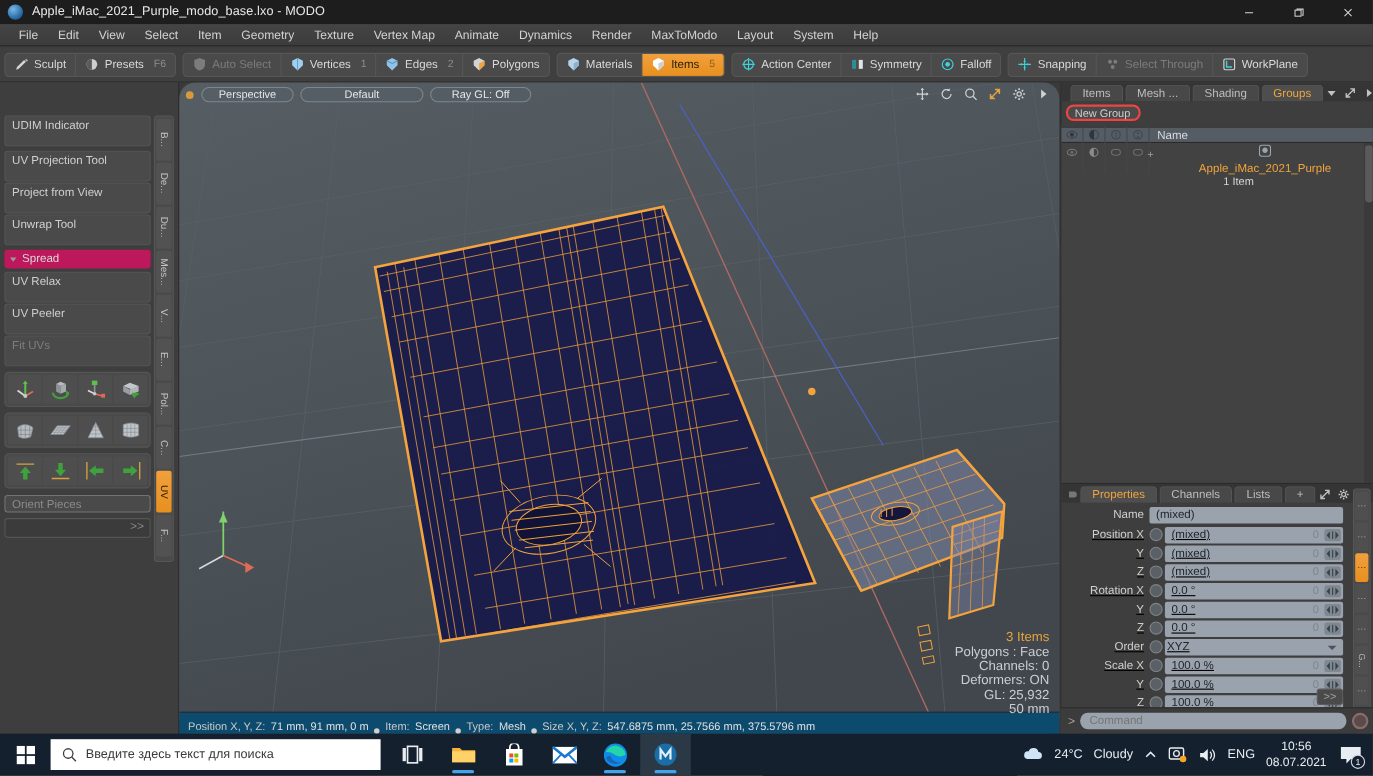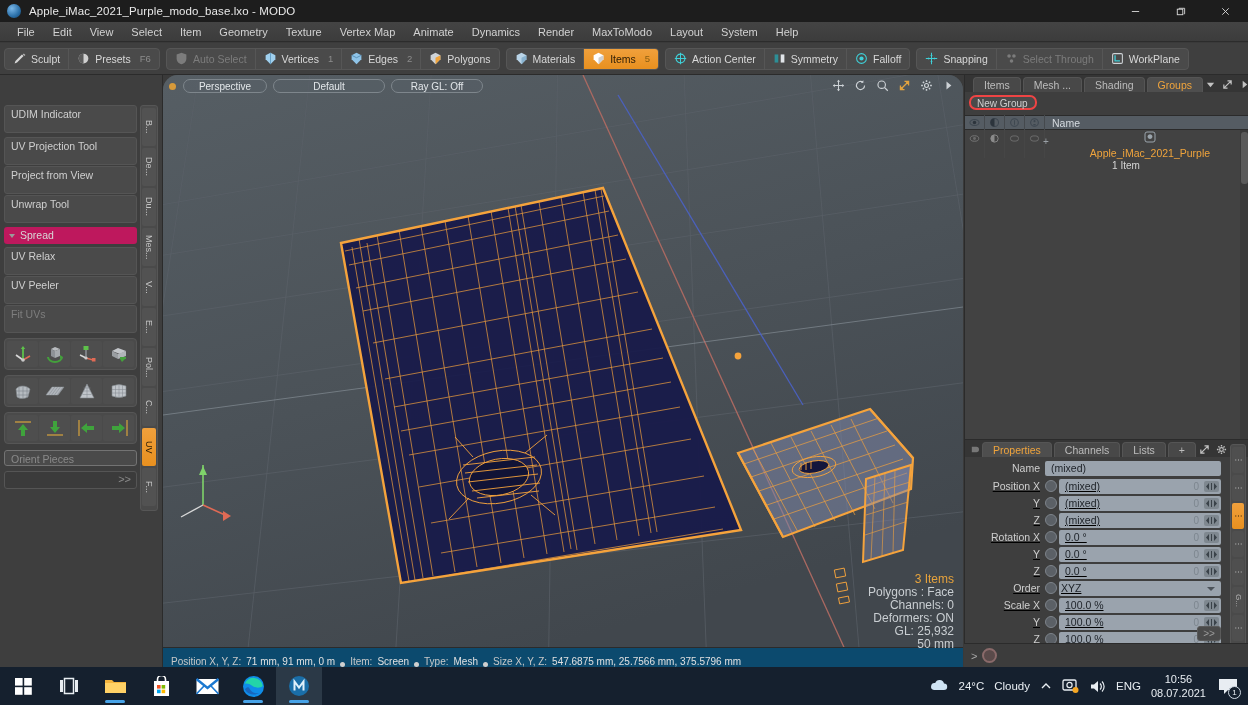--- a/index.html
+++ b/index.html
@@ -959,31 +959,39 @@
           <div class="rail-seg">⋮</div>
           <div class="rail-seg">A...</div>
           <div class="rail-seg">Lis</div>
         </div>
     </div>
   </div>
 </div>
 
 <div class="cmdbar">
   <span class="cmd-arrow">&gt;</span>
+  <input class="cmd-input" style="border: none; outline: none; font-family: &quot;Liberation Sans&quot;, sans-serif;" placeholder="Command">
   <div class="cmd-rec"></div>
 </div>
 
 <div class="taskbar">
   <div class="tb-start">
     <svg width="17" height="17" viewBox="0 0 17 17">
         <rect x="0" y="0" width="7.6" height="7.6" fill="#fff"></rect>
         <rect x="9.2" y="0" width="7.6" height="7.6" fill="#fff"></rect>
         <rect x="0" y="9.2" width="7.6" height="7.6" fill="#fff"></rect>
         <rect x="9.2" y="9.2" width="7.6" height="7.6" fill="#fff"></rect>
       </svg>
+  </div>
+  <div class="tb-search">
+    <svg width="14" height="14" viewBox="0 0 14 14">
+        <circle cx="6" cy="6" r="4.3" fill="none" stroke="#444" stroke-width="1.2"></circle>
+        <path d="M9.2 9.2L13 13" stroke="#444" stroke-width="1.3"></path>
+      </svg>
+    <span class="ph">Введите здесь текст для поиска</span>
   </div>
 
   <div class="tb-app">
     <svg width="20" height="18" viewBox="0 0 20 18">
         <rect x="1" y="3" width="3" height="12" fill="#e8edf2"></rect>
         <rect x="5.5" y="1.5" width="9" height="15" fill="none" stroke="#e8edf2" stroke-width="1.5"></rect>
         <rect x="16" y="3" width="3" height="12" fill="#e8edf2"></rect>
       </svg>
   </div>
   <div class="tb-app run">

